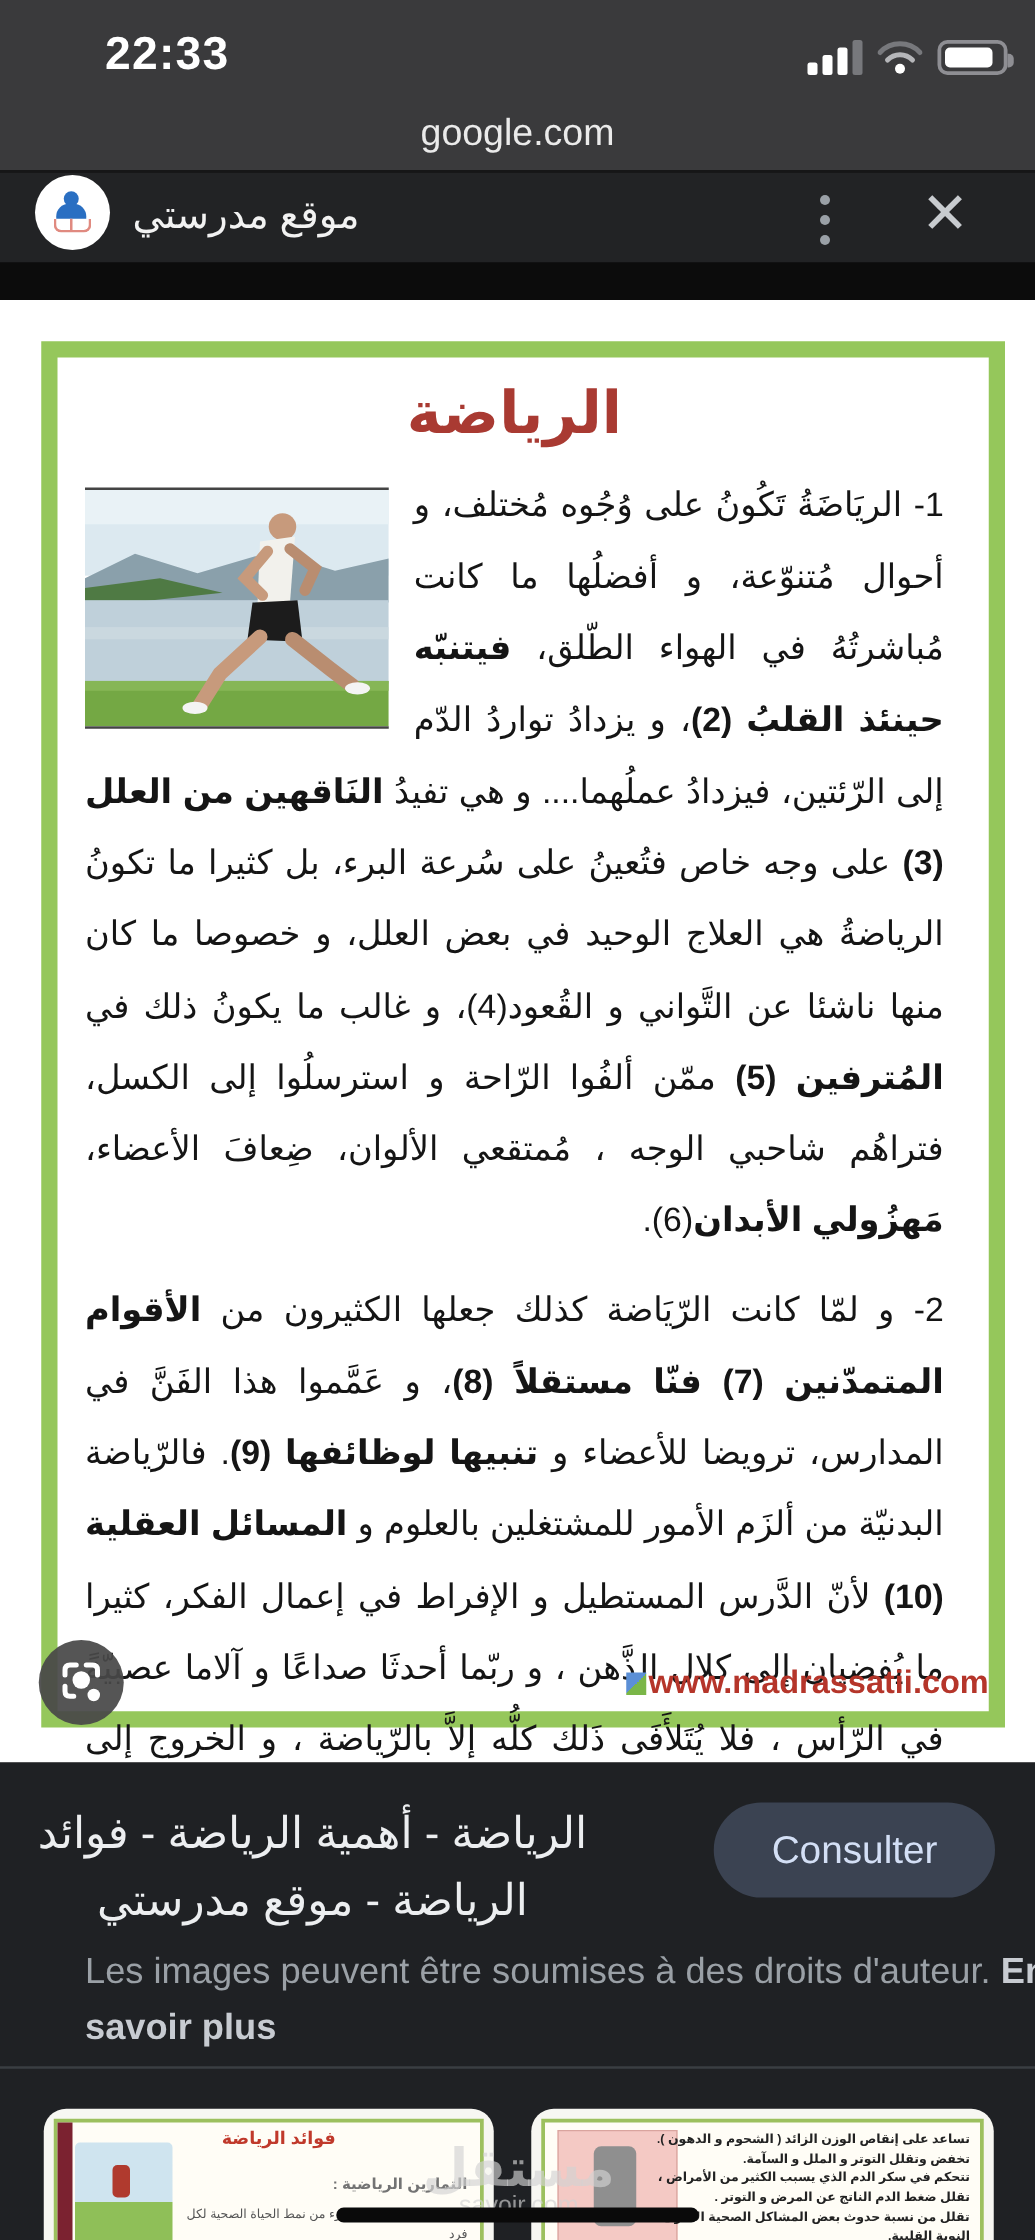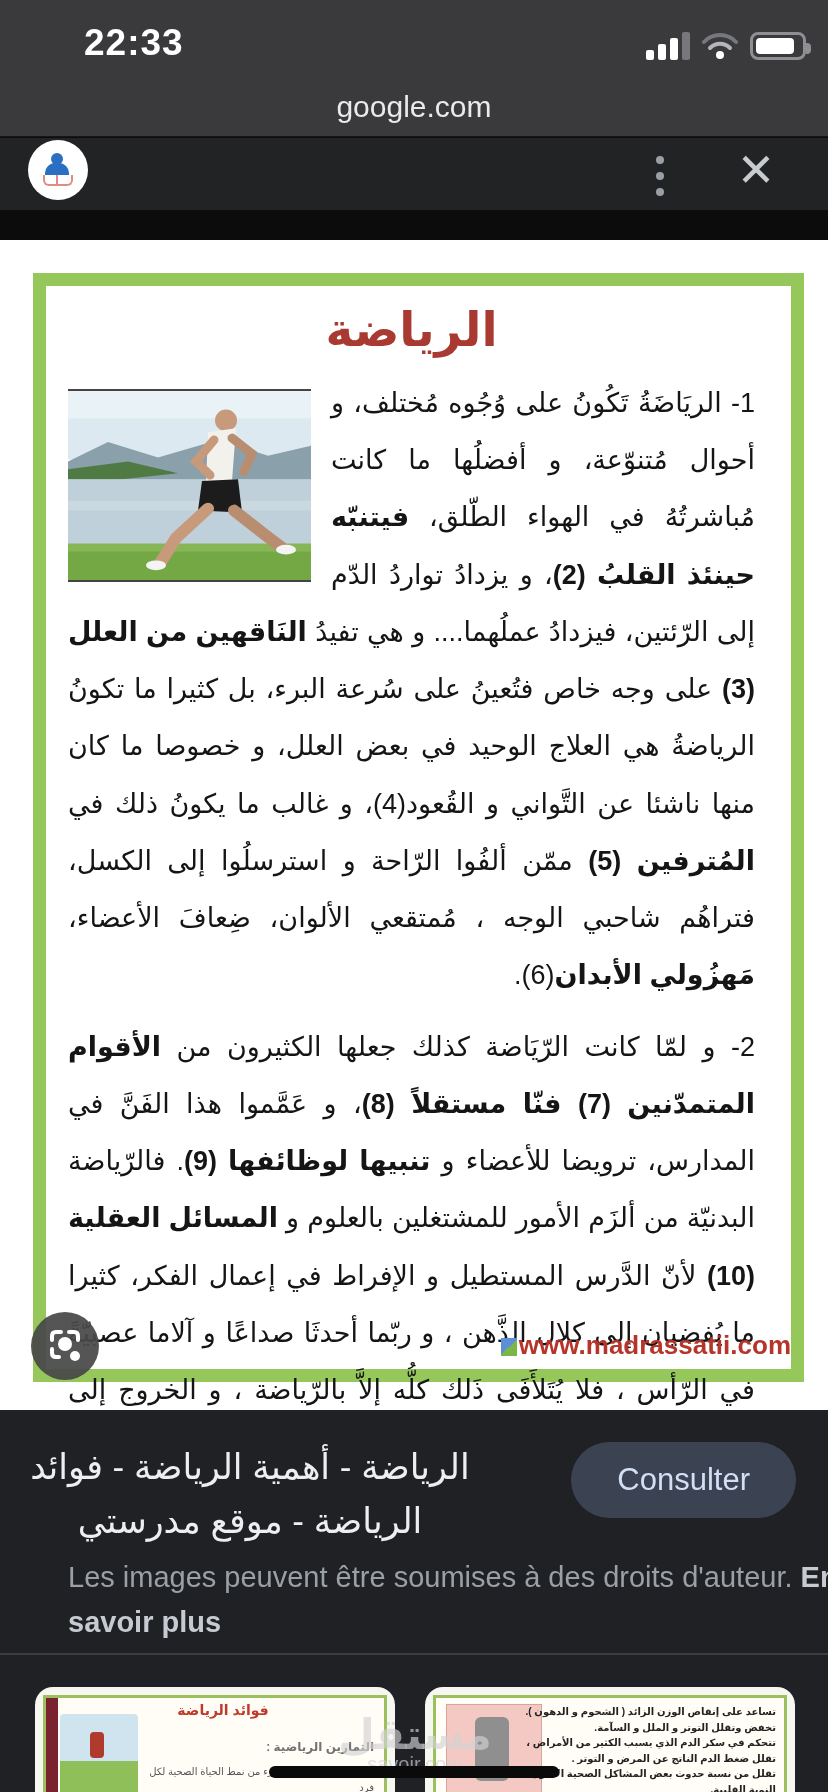--- a/index.html
+++ b/index.html
@@ -101,20 +101,21 @@
 
   <div class="viewhead">
     <div class="favicon">
       <div class="fav-glyph">
         <span class="head"></span>
           <span class="body"></span>
           <span class="book"></span>
           <span class="spine"></span>
       </div>
     </div>
+    <div class="sitename">موقع مدرستي</div>
     <div class="kebab">
         <i></i>
         <i></i>
         <i></i>
       </div>
     <div class="closex">✕</div>
   </div>
 
   <div class="stage">
     <div class="docimg">

